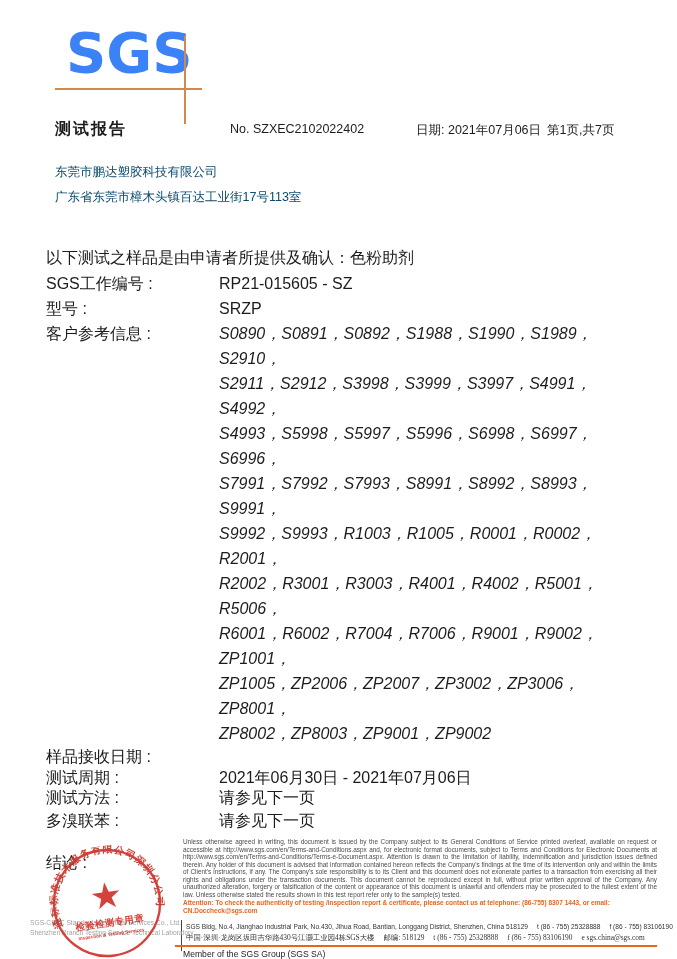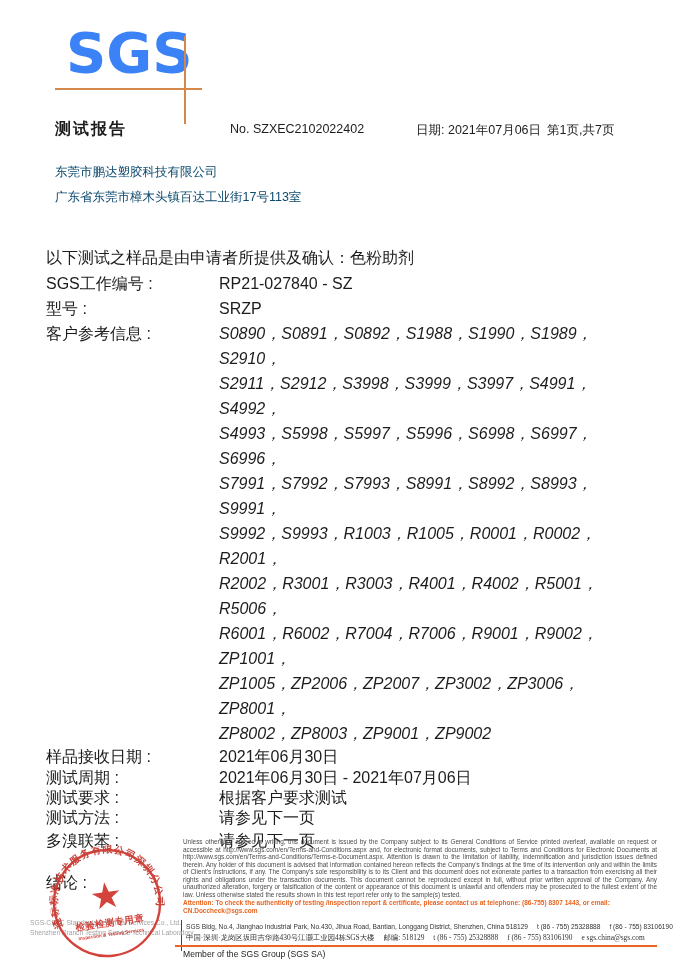--- a/index.html
+++ b/index.html
@@ -69,21 +69,21 @@
   <div class="applicant">
     <div>东莞市鹏达塑胶科技有限公司</div>
     <div>广东省东莞市樟木头镇百达工业街17号113室</div>
   </div>
 
   <div class="body">
     <div class="intro">以下测试之样品是由申请者所提供及确认：色粉助剂</div>
 
     <div class="frow lh25">
       <div class="lbl">SGS工作编号 :</div>
-      <div class="val">RP21-027840 - SZ</div>
+      <div class="val">RP21-015605 - SZ</div>
     </div>
 
     <div class="frow lh25">
       <div class="lbl">型号 :</div>
       <div class="val">SRZP</div>
     </div>
 
     <div class="frow">
       <div class="lbl" style="line-height:25px">客户参考信息 :</div>
       <div class="val codes">
@@ -94,32 +94,27 @@
         <div>S9992，S9993，R1003，R1005，R0001，R0002，R2001，</div>
         <div>R2002，R3001，R3003，R4001，R4002，R5001，R5006，</div>
         <div>R6001，R6002，R7004，R7006，R9001，R9002，ZP1001，</div>
         <div>ZP1005，ZP2006，ZP2007，ZP3002，ZP3006，ZP8001，</div>
         <div>ZP8002，ZP8003，ZP9001，ZP9002</div>
       </div>
     </div>
 
     <div class="frow lh22">
       <div class="lbl">样品接收日期 :</div>
-      <div class="val">2021年06月30日</div>
     </div>
 
     <div class="frow lh20">
       <div class="lbl">测试周期 :</div>
       <div class="val">2021年06月30日 - 2021年07月06日</div>
     </div>
 
-    <div class="frow lh20">
-      <div class="lbl">测试要求 :</div>
-      <div class="val">根据客户要求测试</div>
-    </div>
 
     <div class="frow lh20">
       <div class="lbl">测试方法 :</div>
       <div class="val">请参见下一页</div>
     </div>
 
     <div class="frow lh20 row-result">
       <div class="lbl">多溴联苯 :</div>
       <div class="val">请参见下一页</div>
     </div>

